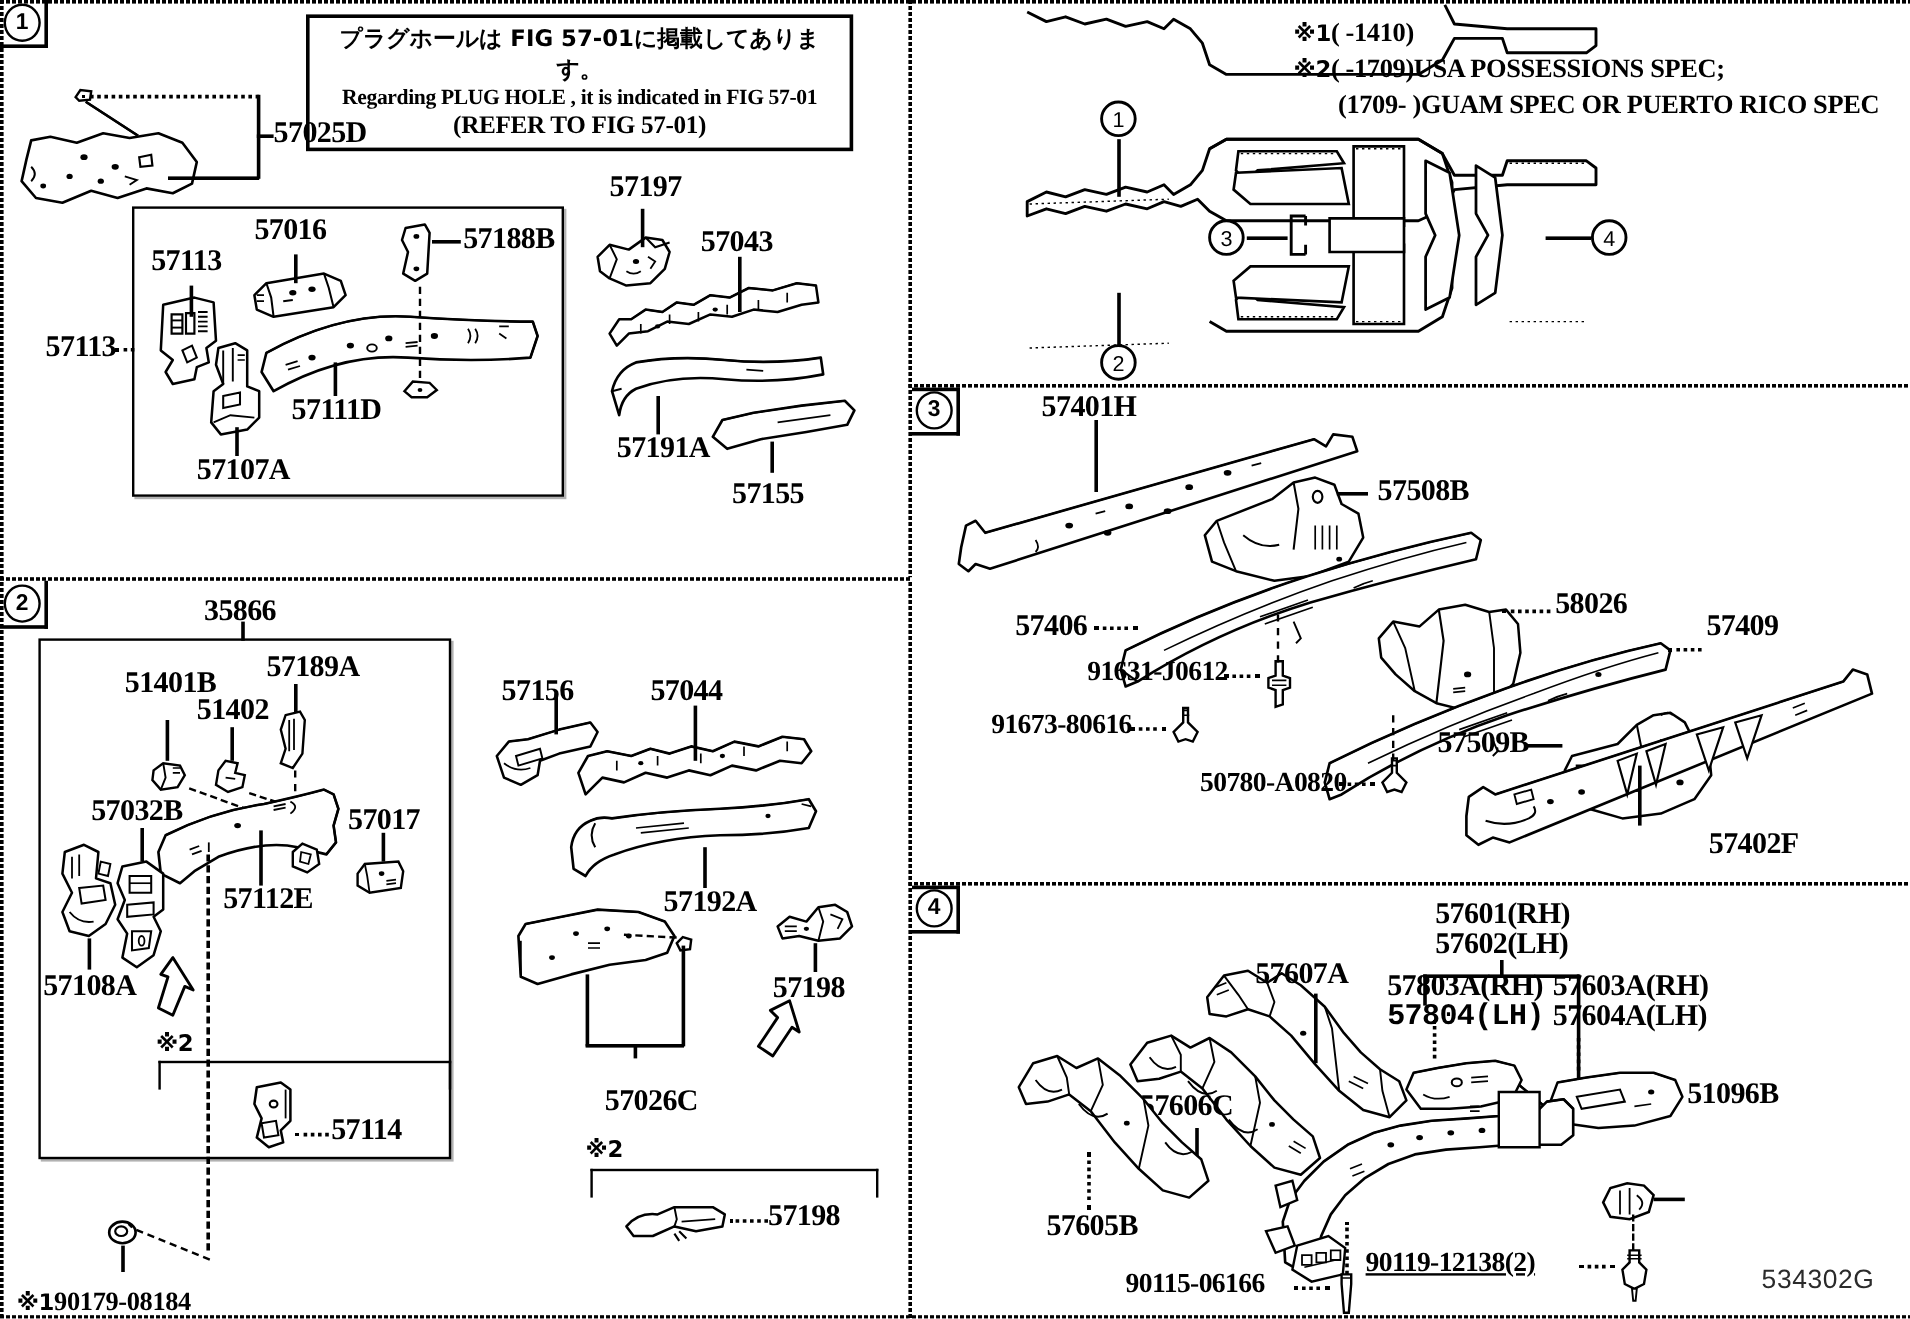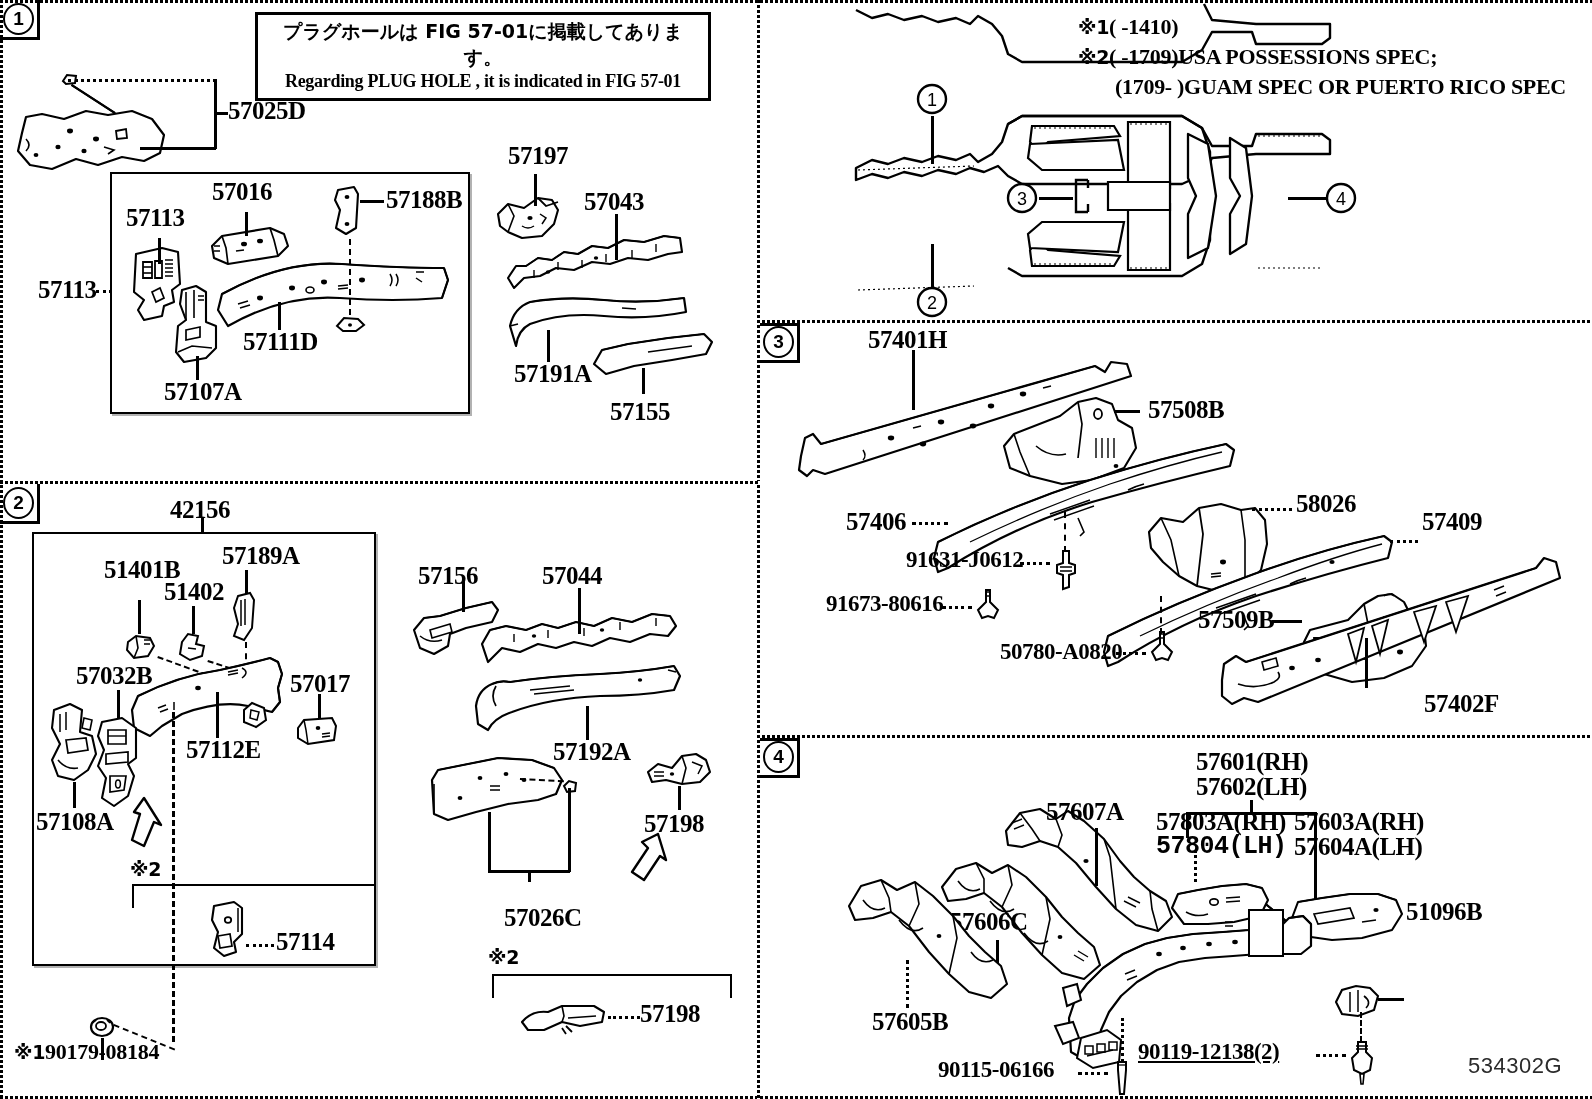--- a/index.html
+++ b/index.html
@@ -116,20 +116,21 @@
   <div class="quad bx-full" style="left:760px;top:738px;">
     <div class="bx"></div>
     <div class="num">
         <span>4</span>
       </div>
   </div>
 
   <div class="notebox" style="left:255px;top:12px;width:430px;">
     <div class="jp">プラグホールは FIG 57-01に掲載してあります。</div>
     <div class="en">Regarding  PLUG HOLE , it is indicated in FIG 57-01</div>
+    <div class="rf">(REFER TO FIG 57-01)</div>
   </div>
 
   <div class="note-line" style="left:1078px;top:14px;">
     <span class="jmark">※1</span><span>(      -1410)</span>
   </div>
   <div class="note-line" style="left:1078px;top:44px;">
     <span class="jmark">※2</span><span>(      -1709)USA POSSESSIONS SPEC;</span>
   </div>
   <div class="note-line" style="left:1115px;top:74px;">
     <span>(1709-      )GUAM SPEC OR PUERTO RICO SPEC</span>
@@ -362,21 +363,21 @@
   <div class="part" style="left:1324px;top:181px;">
     <svg width="34" height="34" viewBox="0 0 34 34">
       <circle cx="17" cy="17" r="14" fill="#fff" stroke="#000" stroke-width="2.4"></circle>
       <text x="17" y="24" font-size="18" font-family="Liberation Sans, sans-serif" text-anchor="middle" fill="#000">4</text>
     </svg>
   </div>
   <div class="ld h" style="left:1288px;top:197px;width:38px;"></div>
 
   <div class="groupbox dashed-edge" style="left:32px;top:532px;width:340px;height:430px;"></div>
   <div class="ld v" style="left:201px;top:518px;height:16px;"></div>
-  <div class="lbl" style="left:170px;top:496px;">42156</div>
+  <div class="lbl" style="left:170px;top:496px;">35866</div>
 
   <div class="part" style="left:124px;top:632px;">
     <svg width="34" height="30" viewBox="0 0 34 30">
       <path d="M4,10 L12,4 L26,6 L30,14 L24,24 L10,26 L3,18 Z" fill="#fff" stroke="#000" stroke-width="2"></path>
       <path d="M12,4 L14,16 L10,26" fill="none" stroke="#000" stroke-width="1.6"></path>
       <path d="M20,8 l6,0 m-6,4 l6,0" stroke="#000" stroke-width="1.4"></path>
     </svg>
   </div>
   <div class="ld v" style="left:138px;top:600px;height:34px;"></div>
   <div class="lbl" style="left:104px;top:556px;">51401B</div>
@@ -490,21 +491,21 @@
 
   <div class="part" style="left:88px;top:1014px;">
     <svg width="28" height="26" viewBox="0 0 28 26">
       <ellipse cx="14" cy="13" rx="11" ry="9" fill="#fff" stroke="#000" stroke-width="2.2"></ellipse>
       <ellipse cx="13" cy="12" rx="5" ry="4" fill="#fff" stroke="#000" stroke-width="1.8"></ellipse>
       <path d="M4,9 l4,-3 M22,9 l-3,-3" stroke="#000" stroke-width="1.6"></path>
     </svg>
   </div>
   <div class="ld v" style="left:101px;top:1038px;height:22px;"></div>
   <div class="ld dash-h diag" style="left:114px;top:1024px;width:66px;transform:rotate(22deg);"></div>
-  <div class="note-line" style="left:14px;top:1039px;">
+  <div class="note-line" style="left:14px;top:1072px;">
     <span class="jmark">※1</span><span>90179-08184</span>
   </div>
 
   <div class="part" style="left:410px;top:600px;">
     <svg width="92" height="62" viewBox="0 0 92 62">
       <path d="M4,30 L14,18 L30,16 L56,8 L82,2 L88,10 L82,22 L56,28 L40,34
                L38,46 L24,54 L10,48 Z" fill="#fff" stroke="#000" stroke-width="2.1" stroke-linejoin="round"></path>
       <path d="M14,18 L30,16 L56,8 L82,2" fill="none" stroke="#000" stroke-width="1.5"></path>
       <path d="M20,30 l20,-6 l2,8 l-20,6 z" fill="none" stroke="#000" stroke-width="1.6"></path>
       <path d="M10,36 q10,8 22,4" fill="none" stroke="#000" stroke-width="1.5"></path>

